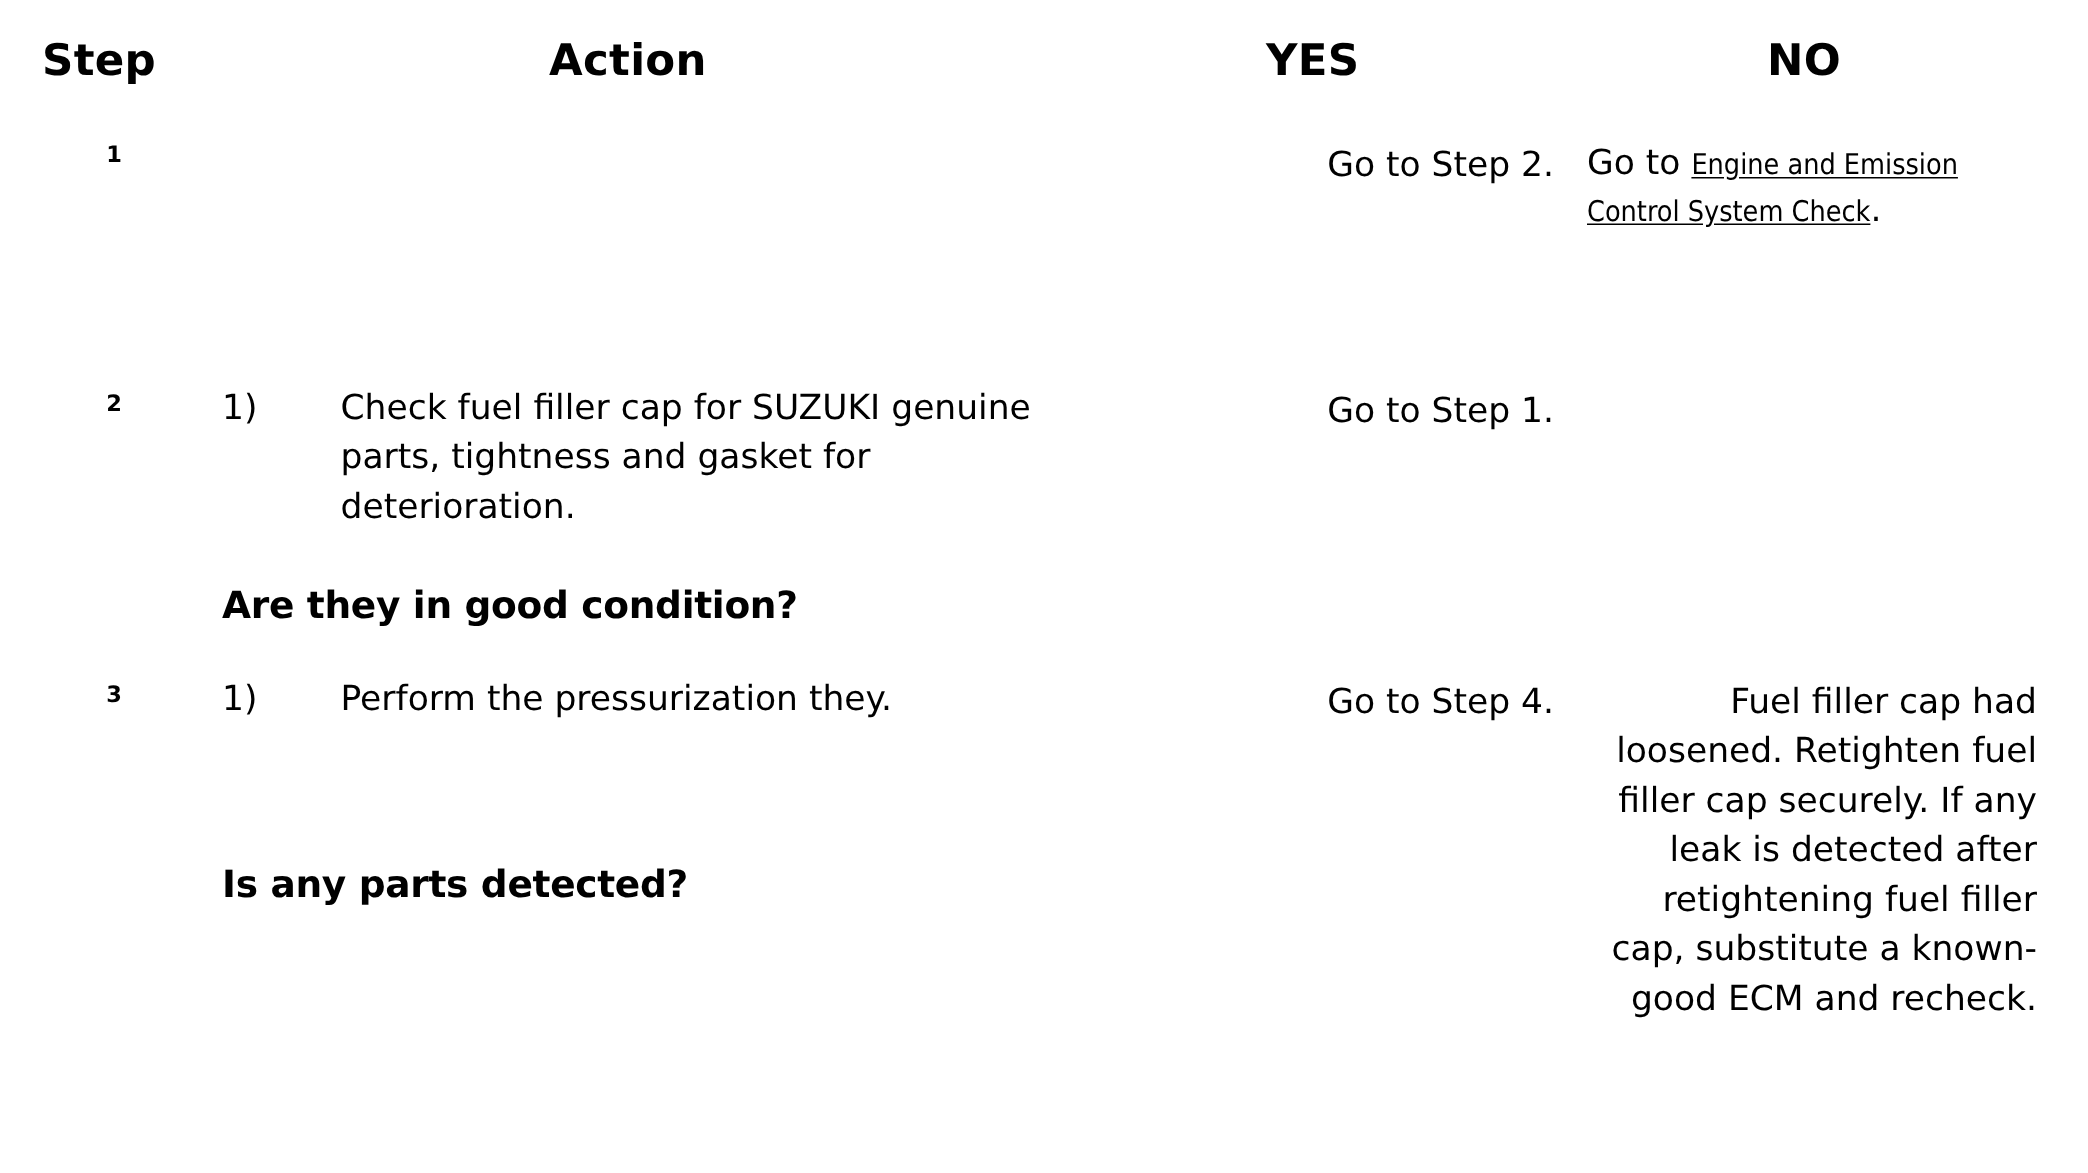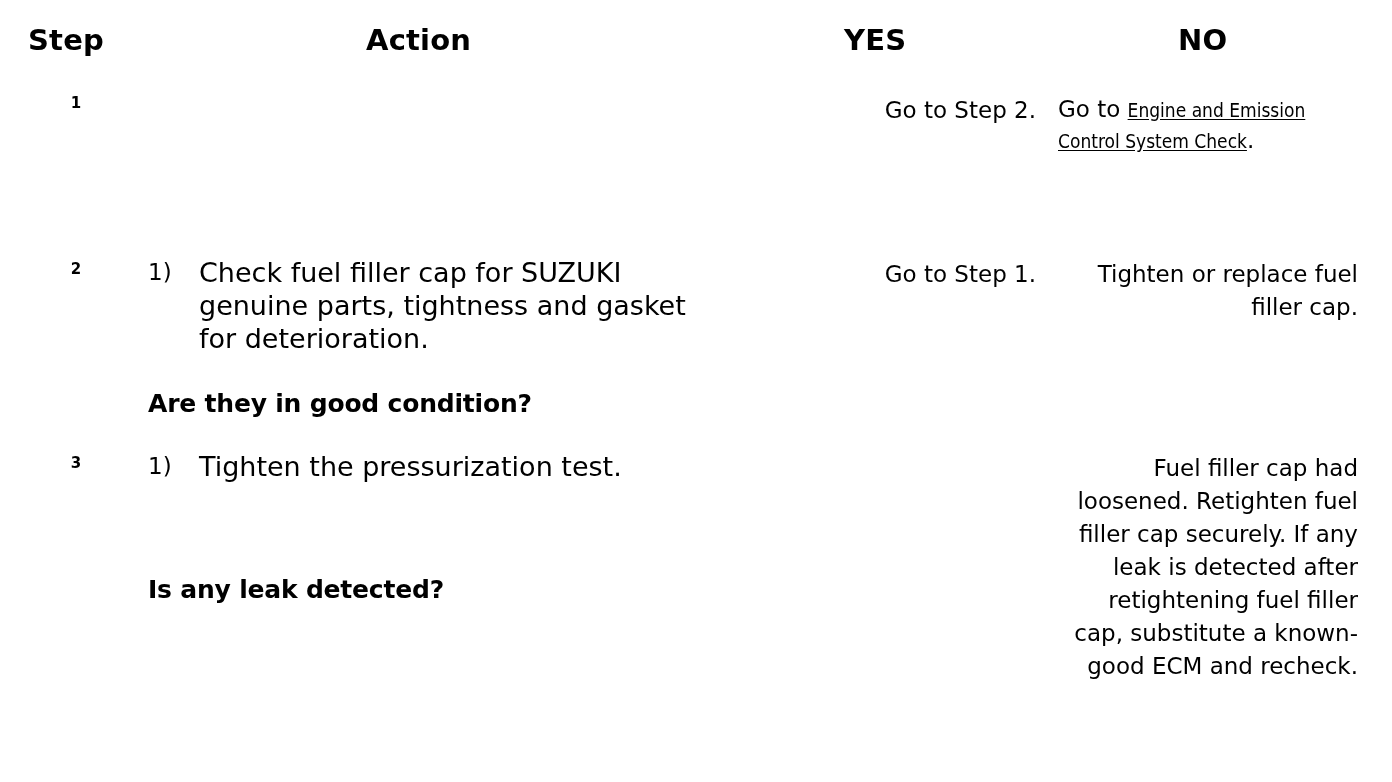--- a/index.html
+++ b/index.html
@@ -82,22 +82,23 @@
     align-items: flex-start;
   }
   .num-item .marker {
     flex: 0 0 auto;
     width: 51px;
     font-size: 23px;
     line-height: 33px;
   }
   .num-item .itm-text {
     flex: 1 1 auto;
-    font-size: 27px;
+    font-size: 23px;
     line-height: 33px;
+    margin-left: 28px;
   }
 
   
   .xref {
     font-family: "DejaVu Sans Condensed", "Liberation Sans Narrow", "DejaVu Sans", sans-serif;
     font-stretch: condensed;
     font-size: 19px;
     line-height: 30px;
     text-decoration: underline;
     text-underline-offset: 2px;
@@ -163,35 +164,35 @@
       <span class="itm-text">Check fuel filler cap for SUZUKI genuine parts, tightness and gasket for deterioration.</span>
     </div>
     <div class="gap-lg"></div>
     <div class="q-bold">Are they in good condition?</div>
   </div>
 
   <div class="col-yes row2-yes">
     <div class="body-txt">Go to Step 1.</div>
   </div>
 
-  <div class="col-no row2-no">
-    <div class="body-txt">Tighten or replace fuel filler cap.</div>
-  </div>
 
   <div class="col-step row3-step">
     <span>3</span>
   </div>
 
   <div class="col-action row3-action">
     <div class="num-item">
       <span class="marker">1)</span>
-      <span class="itm-text">Tighten the pressurization test.</span>
+      <span class="itm-text">Perform the pressurization they.</span>
     </div>
     <div class="gap-xl"></div>
-    <div class="q-bold">Is any leak detected?</div>
+    <div class="q-bold">Is any parts detected?</div>
   </div>
 
+  <div class="col-yes row3-yes">
+    <div class="body-txt">Go to Step 4.</div>
+  </div>
 
   <div class="col-no row3-no">
     <div class="body-txt">Fuel filler cap had loosened. Retighten fuel filler cap securely. If any leak is detected after retightening fuel filler cap, substitute a known-good ECM and recheck.</div>
   </div>
 
 </div>
 
 </body></html>

